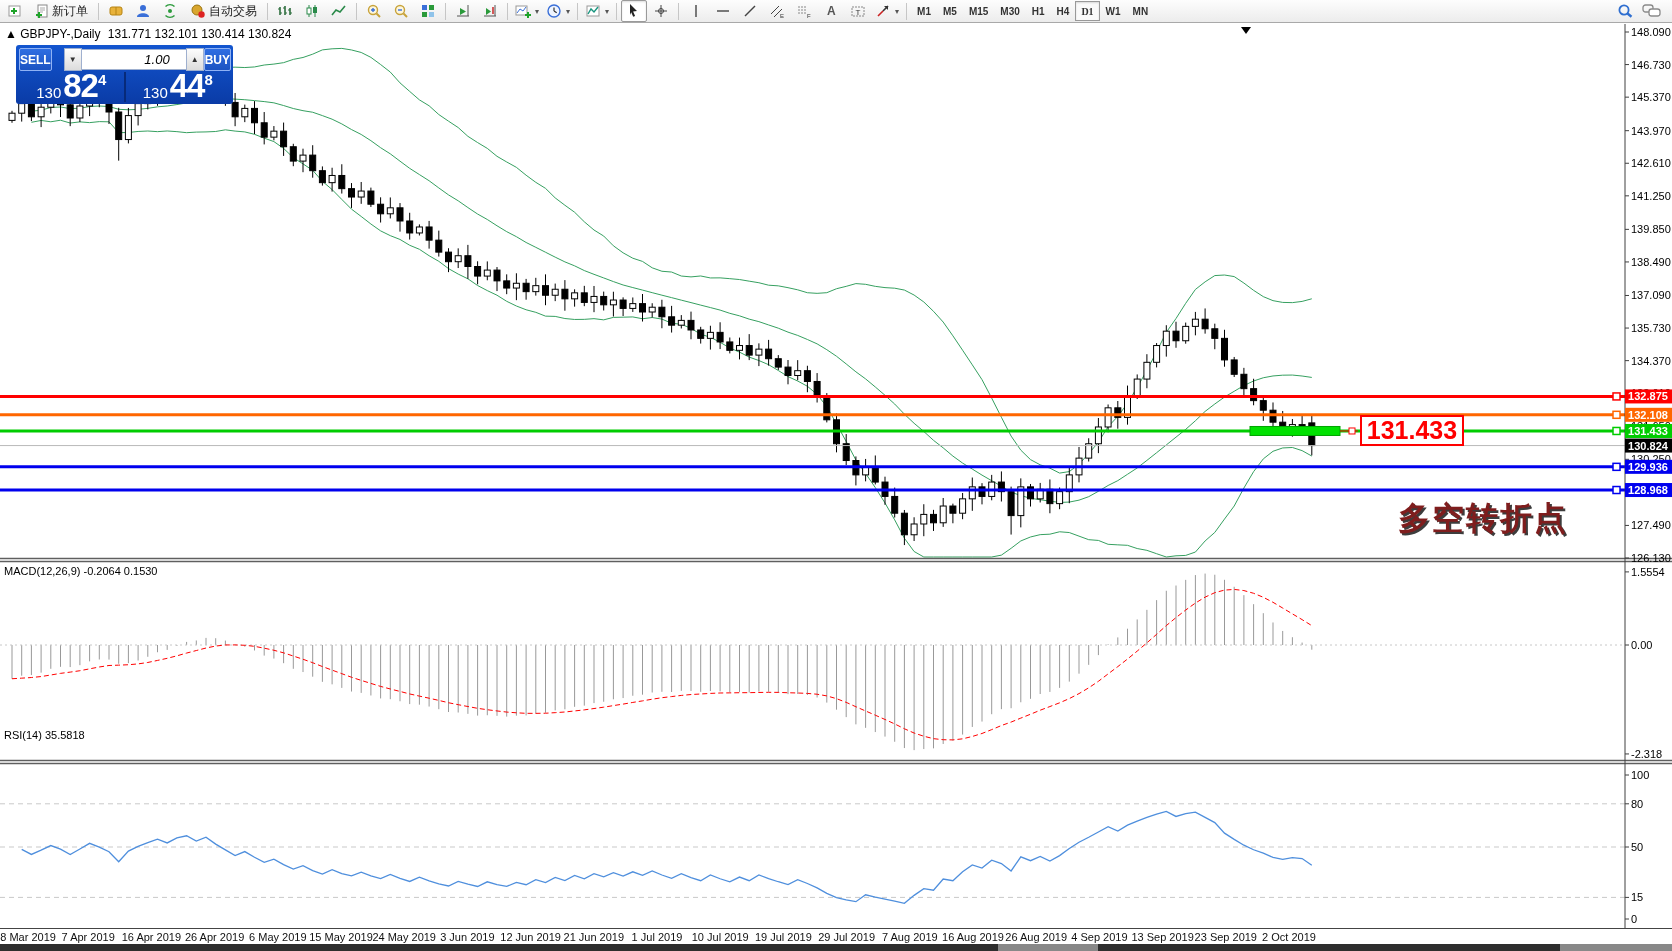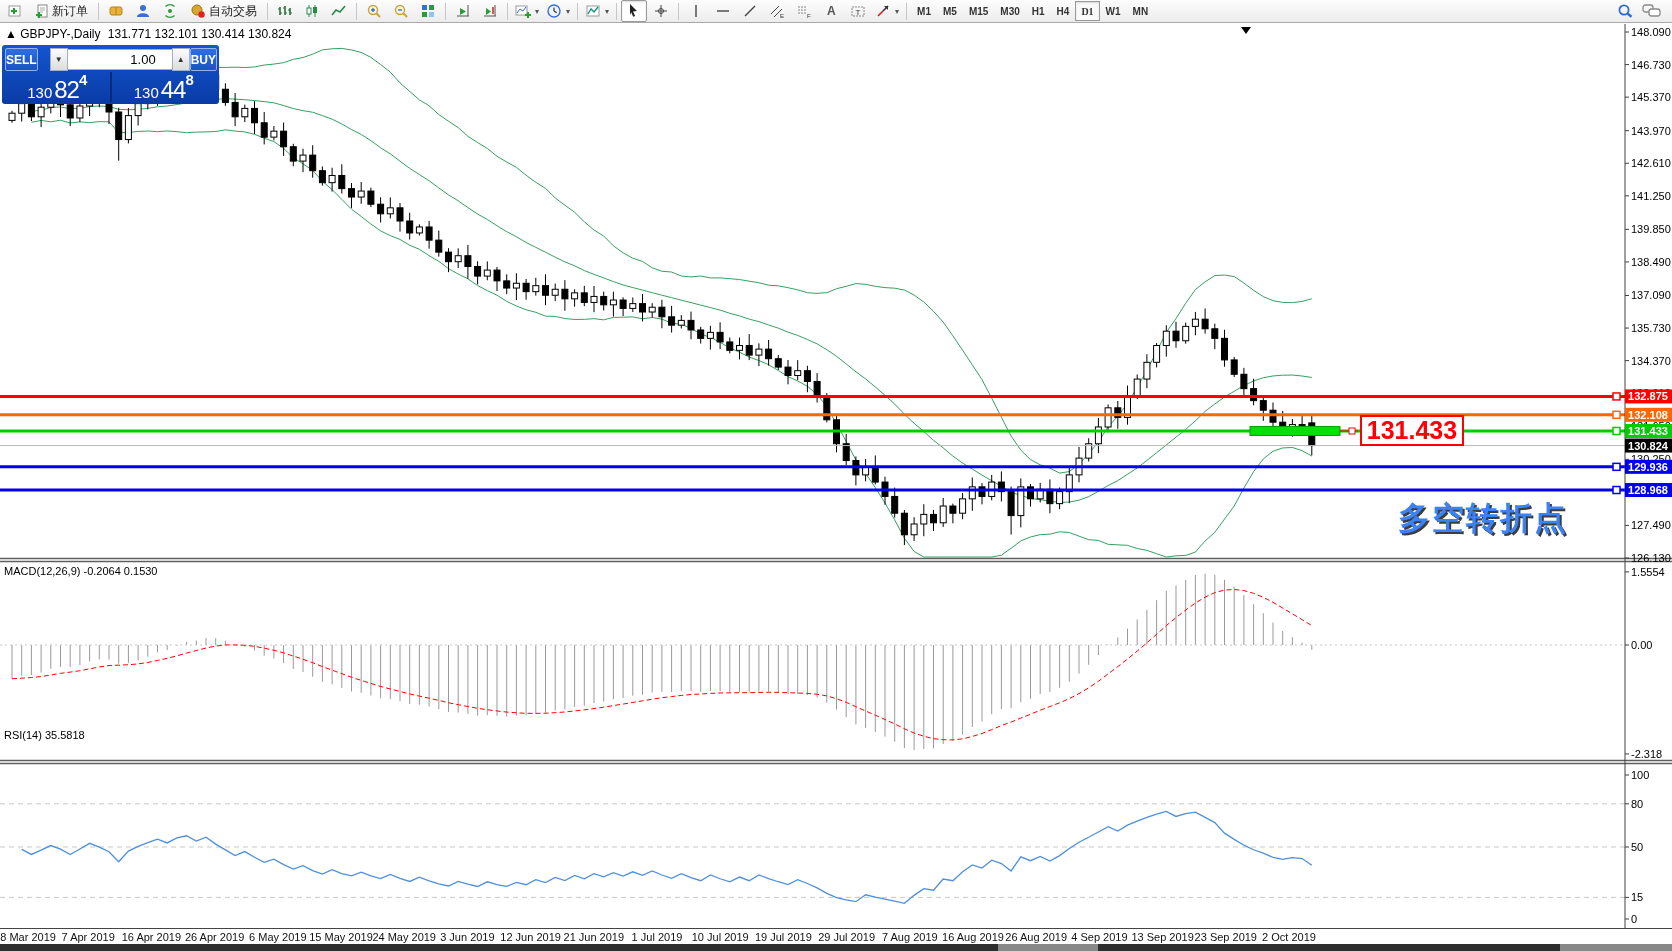--- a/index.html
+++ b/index.html
@@ -18,46 +18,46 @@
   .tf{font-size:10px;font-weight:bold;color:#333;padding:0 5px;height:18px;
       display:inline-flex;align-items:center;border:1px solid transparent;}
   .tf.on{background:#fafafa;border:1px solid #999;box-shadow:inset 0 1px 2px #0002;font-family:Liberation Serif, serif;}
   #right-icons{margin-left:auto;display:flex;align-items:center;gap:8px;padding-right:8px;}
   
   #svgwrap{position:absolute;left:0;top:0;z-index:1;}
   #header-line{position:absolute;left:5px;top:27px;font-size:12px;color:#000;z-index:5;}
   #header-line b{font-weight:normal;}
   .ohlc{margin-left:4px;margin-top:34px;}
   
-  #trade-panel{position:absolute;left:2px;top:45px;width:217px;height:59px;z-index:6;
+  #trade-panel{position:absolute;left:16px;top:45px;width:217px;height:59px;z-index:6;
     background:linear-gradient(#1355cf,#0a3ba6);border-radius:3px;padding:3px;box-sizing:border-box;}
   #tp-row1{display:flex;align-items:center;height:23px;}
   .tp-btn{background:linear-gradient(#2f6ee2,#1c53c2);border:1px solid #8fb2f5;color:#fff;
     font-size:12px;font-weight:bold;height:21px;display:inline-flex;align-items:center;
     justify-content:center;border-radius:2px;}
   #tp-sell{width:42px;} #tp-buy{width:46px;margin-left:auto;}
   #tp-spin{display:flex;align-items:center;margin-left:12px;height:21px;}
   .spin-btn{width:16px;height:21px;background:linear-gradient(#fdfdfd,#dcdcdc);
     border:1px solid #9fb0cf;color:#333;font-size:8px;display:inline-flex;align-items:center;justify-content:center;}
   #tp-volume{width:72px;height:19px;border:1px solid #9fb0cf;border-left:none;border-right:none;
-    font-size:13px;text-align:right;padding:0 16px;font-family:"Liberation Sans",sans-serif;}
+    font-size:13px;text-align:right;padding:0 16px;font-family:"Liberation Sans",sans-serif;font-style:italic;}
   #tp-row2{display:flex;height:30px;margin-top:1px;}
   .tp-half{flex:1;display:flex;align-items:flex-end;justify-content:center;color:#fff;line-height:1;}
   .tp-half.sell{border-right:2px solid #072a7a;}
   .p-small{font-size:15px;font-weight:normal;margin:0 2px 2px 0;}
-  .p-big{font-size:24px;font-weight:normal;letter-spacing:-1px;}
+  .p-big{font-size:33px;font-weight:bold;letter-spacing:-1px;}
   .p-sup{font-size:15px;font-weight:bold;align-self:flex-start;margin-top:0px;}
   
   .pane-label{position:absolute;left:4px;font-size:11px;color:#000;z-index:5;text-align:right;}
   
   #price-box{position:absolute;left:1360px;top:415px;width:100px;height:27px;background:#fff;
     border:2px solid #f00;color:#f00;font-size:25px;font-weight:bold;text-align:center;
     line-height:26px;z-index:6;}
   #turning-point{position:absolute;left:1398px;top:497px;font-size:32px;font-weight:bold;
-    color:#3b82f6;text-shadow:2px 2px 0 #3d3d3d;z-index:6;letter-spacing:2px;}
+    color:#7f1d1d;text-shadow:2px 2px 0 #3d3d3d;z-index:6;letter-spacing:2px;}
   #bottom-strip{position:absolute;left:0;top:944px;width:1672px;height:7px;background:#2e2e2e;z-index:4;}
   #bottom-strip .lite{position:absolute;top:0;height:7px;background:#888;}
   svg text{font-family:"Liberation Sans",sans-serif;}
 </style>
 </head>
 <body>
 
 <div id="toolbar">
   <span class="tbtn">
     <svg width="16" height="16">

